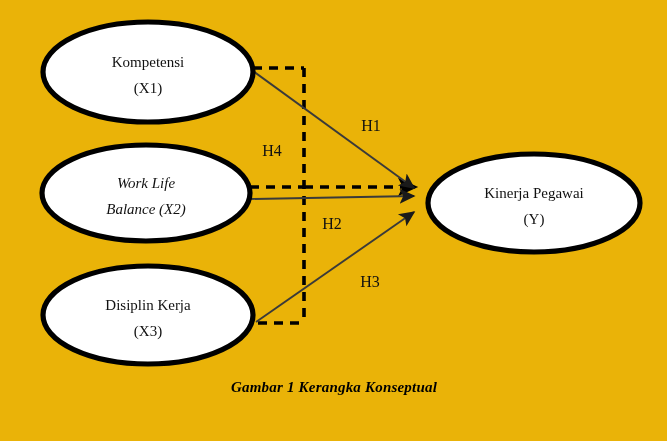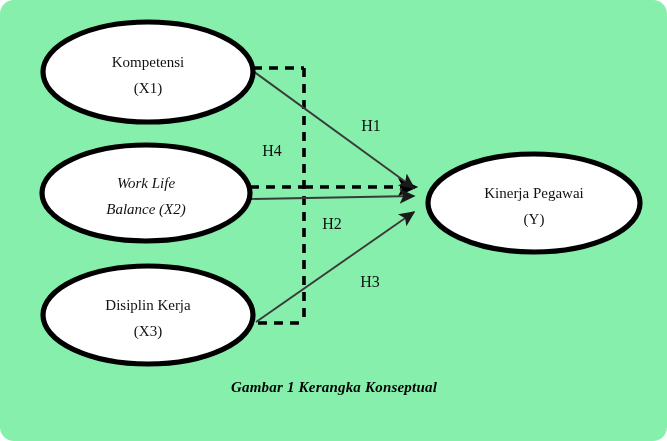--- a/index.html
+++ b/index.html
@@ -12,22 +12,21 @@
     width: 667px;
     height: 441px;
     overflow: hidden;
     font-family: "Liberation Serif", "DejaVu Serif", serif;
     color: #000000;
   }
   #diagram-root {
     position: relative;
     width: 667px;
     height: 441px;
-    background: #86efac;
-    border-radius: 14px;
+    background: #eab308;
   }
   svg.diagram-canvas {
     position: absolute;
     top: 0;
     left: 0;
     width: 667px;
     height: 441px;
   }
   .node-ellipse {
     fill: #ffffff;

